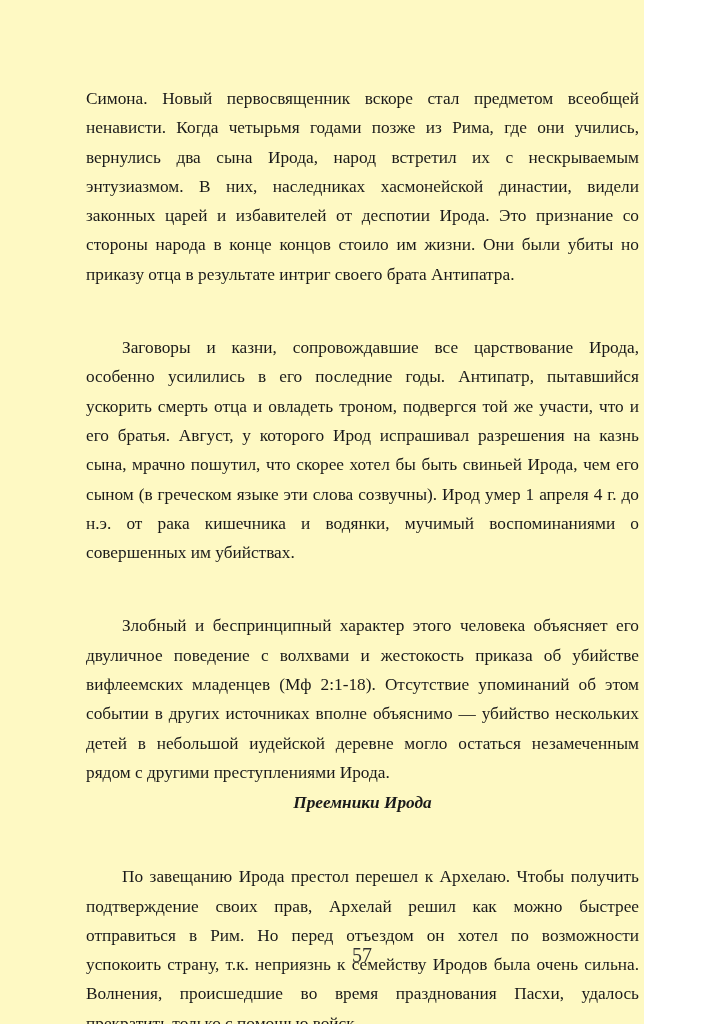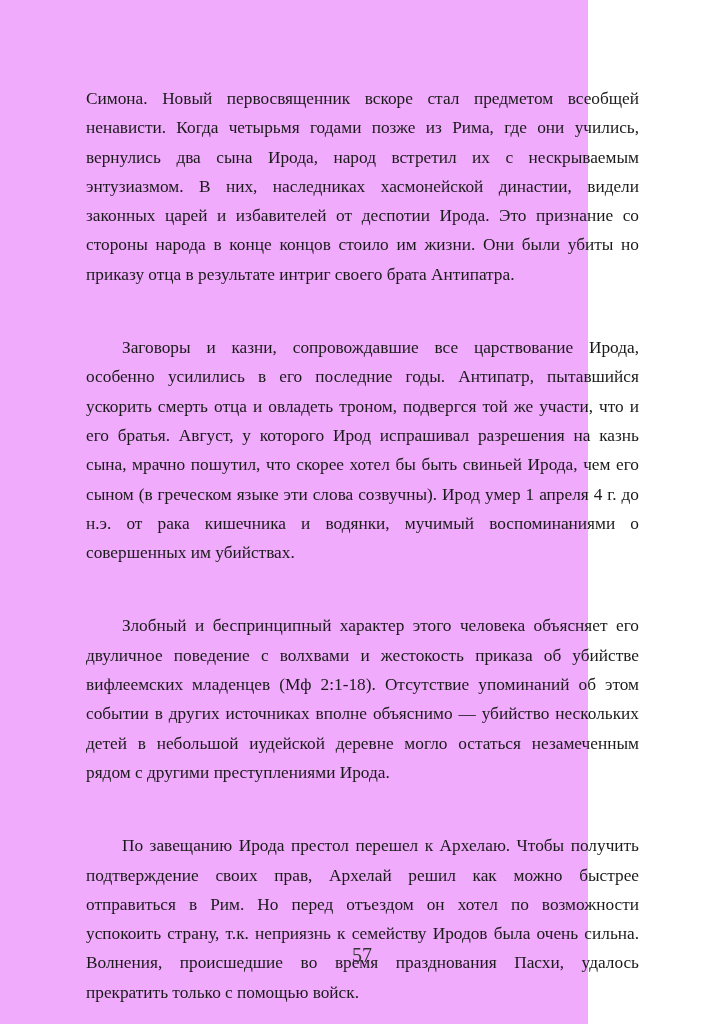--- a/index.html
+++ b/index.html
@@ -1,19 +1,19 @@
 <!DOCTYPE html>
 <html><head>
 <meta charset="utf-8">
 <style>
   html, body { margin: 0; padding: 0; background: #ffffff; }
   body { width: 724px; height: 1024px; position: relative; overflow: hidden; }
   .page {
-    position: absolute; left: 0; top: 0; width: 588px; height: 1024px;
-    background: #f0abfc;
+    position: absolute; left: 0; top: 0; width: 644px; height: 1024px;
+    background: #fef9c3;
   }
   .text-col {
     position: absolute; left: 86px; top: 84px; width: 553px;
     font-family: "Liberation Serif", "DejaVu Serif", serif;
     font-size: 17.3px; line-height: 29.3px; color: #1a1a1a;
   }
   .para {
     margin: 0; text-align: justify; text-indent: 0;
   }
   .para.indent { text-indent: 36px; margin-top: 44px; }
@@ -28,16 +28,17 @@
   }
 </style>
 </head>
 <body>
 
 <div class="page">
   <div class="text-col">
     <p class="para">Симона. Новый первосвященник вскоре стал предметом всеобщей ненависти. Когда четырьмя годами позже из Рима, где  они учились, вернулись два сына Ирода, народ встретил их с нескрываемым энтузиазмом. В них, наследниках хасмонейской династии, видели законных царей и избавителей от деспотии Ирода. Это признание со стороны народа в конце концов стоило им жизни. Они были убиты но приказу отца в результате интриг своего брата Антипатра.</p>
     <p class="para indent">Заговоры и казни, сопровождавшие все царствование Ирода, особенно усилились в его последние годы. Антипатр, пытавшийся ускорить смерть отца и овладеть троном, подвергся той же участи, что и его братья. Август, у которого Ирод испрашивал разрешения на казнь сына, мрачно пошутил, что скорее хотел бы быть свиньей Ирода, чем его сыном (в греческом языке эти слова созвучны). Ирод умер 1 апреля 4 г. до н.э. от рака кишечника и водянки, мучимый воспоминаниями о совершенных им убийствах.</p>
     <p class="para indent">Злобный и беспринципный характер этого человека объясняет его двуличное поведение с волхвами и жестокость приказа об убийстве вифлеемских младенцев (Мф 2:1-18). Отсутствие упоминаний об этом событии в других источниках вполне объяснимо — убийство нескольких детей в небольшой иудейской деревне могло остаться незамеченным рядом с другими преступлениями Ирода.</p>
+    <p class="heading">Преемники Ирода</p>
     <p class="para indent">По завещанию Ирода престол перешел к Архелаю. Чтобы получить подтверждение своих прав, Архелай решил как можно быстрее отправиться в Рим. Но перед отъездом он хотел по возможности успокоить страну, т.к. неприязнь к семейству Иродов была очень сильна. Волнения, происшедшие во время празднования Пасхи, удалось прекратить только с помощью войск.</p>
   </div>
   <div class="page-number">57</div>
 </div>
 
 </body></html>

